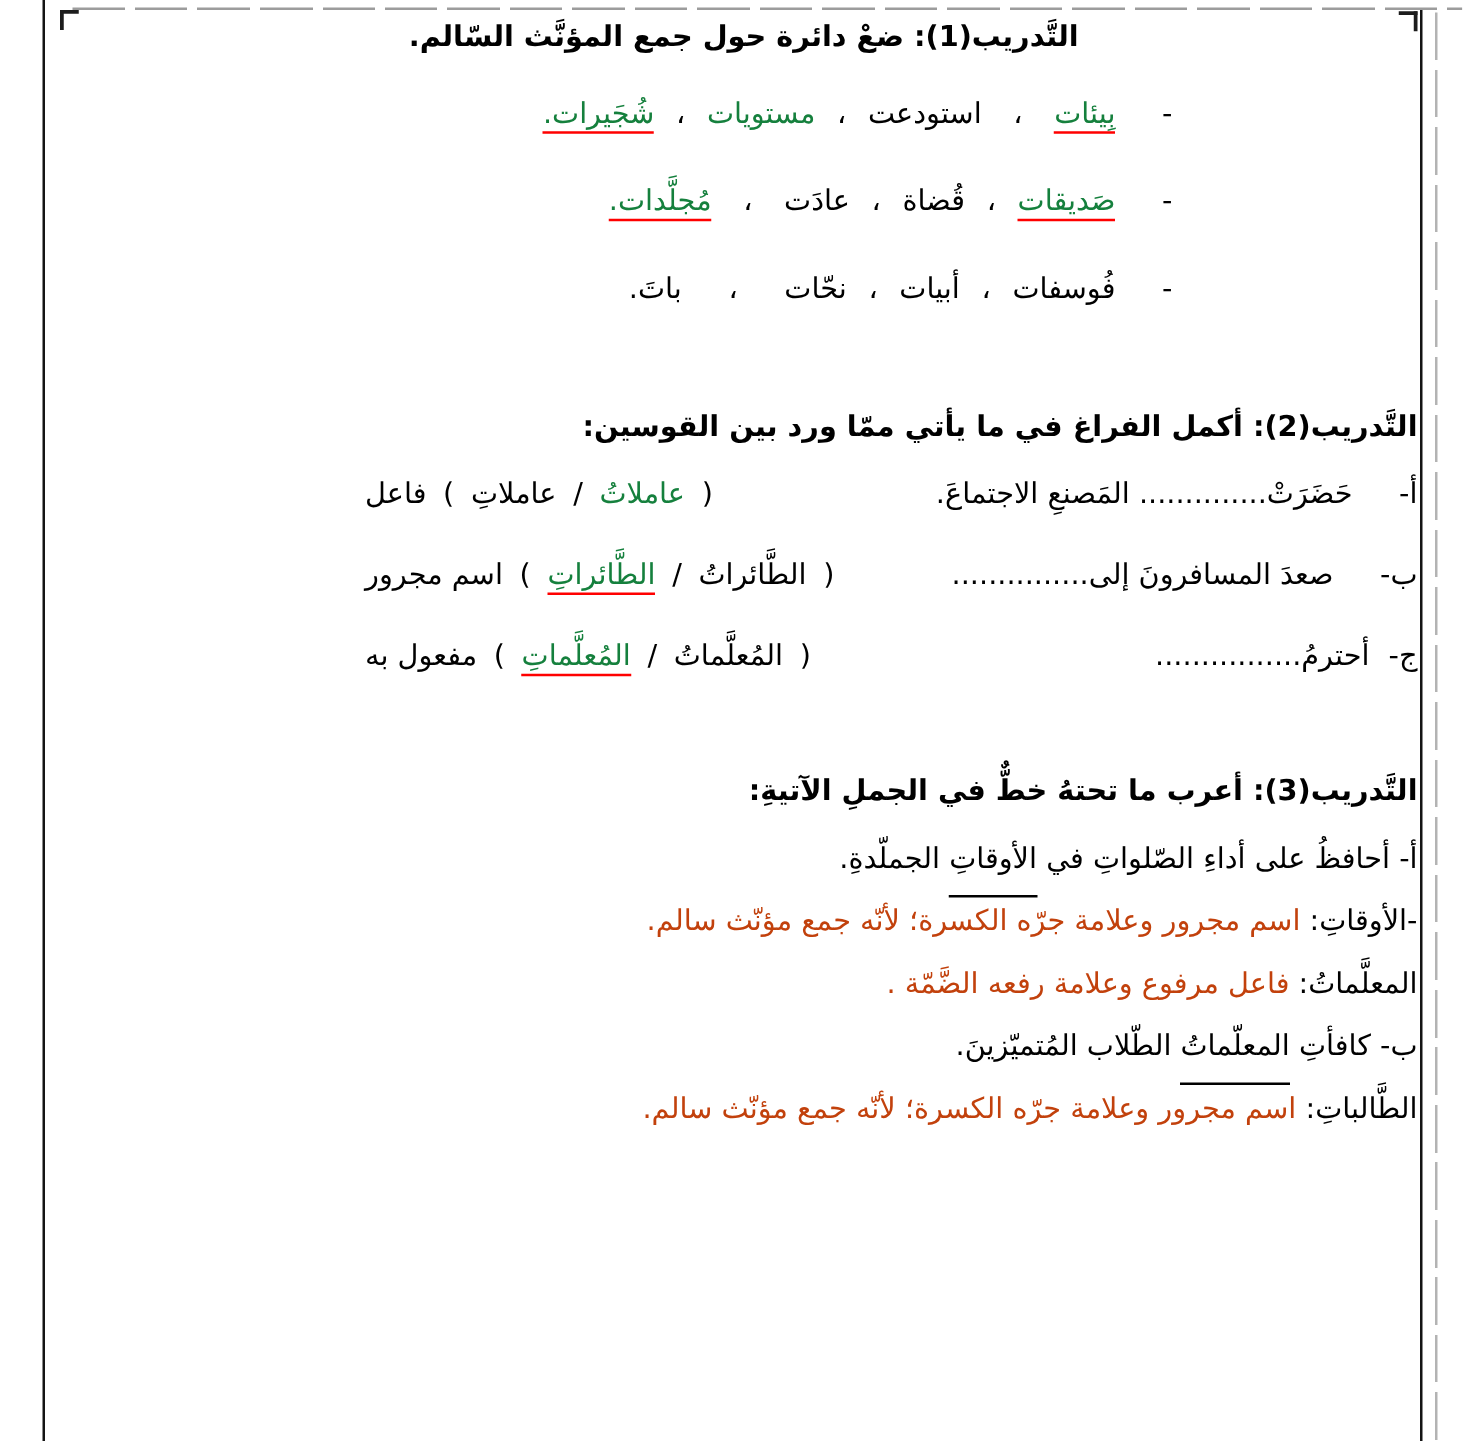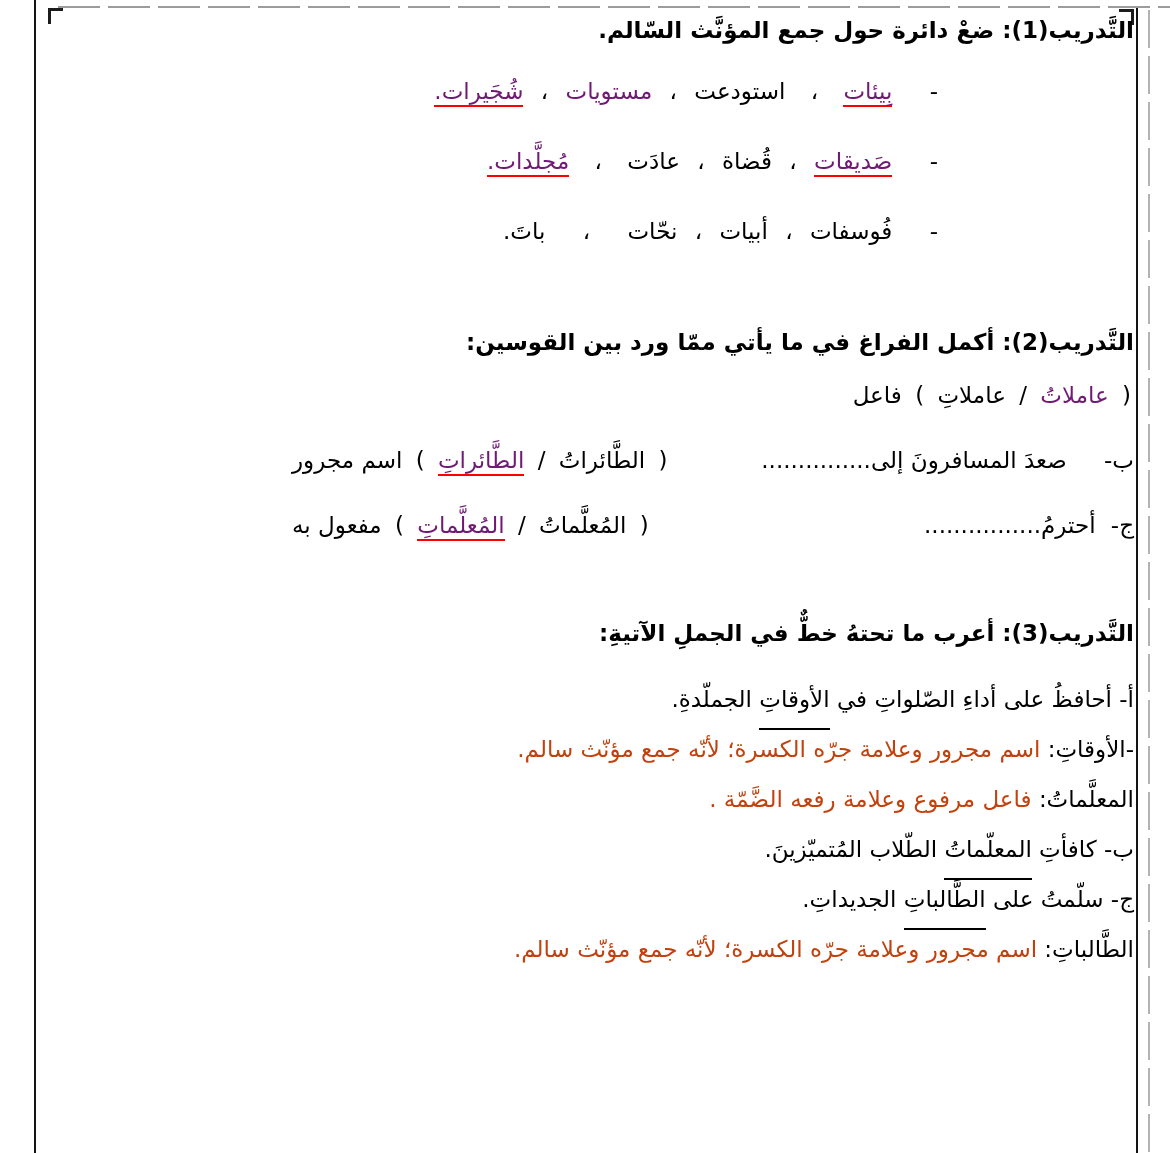--- a/index.html
+++ b/index.html
@@ -30,27 +30,27 @@
     position:absolute;left:1119px;top:9px;width:12px;height:13px;
     border-top:3px solid #1c1c1c;border-right:3px solid #1c1c1c;
   }
   
   .content{
     position:absolute;top:14px;right:36px;left:56px;
     direction:rtl;text-align:right;
     font-size:23px;line-height:32px;
   }
   h2{font-size:23px;font-weight:700;margin:0;}
-  .section1 h2{margin-bottom:29px;}
+  .section1 h2{margin-bottom:29px;text-align:center;}
   .section2{margin-top:79px;}
   .section2 h2{margin-bottom:21px;}
   .section3{margin-top:76px;}
-  .section3 h2{margin-bottom:34px;}
+  .section3 h2{margin-bottom:22px;}
 
-  .red{color:#701a75;}
+  .red{color:#15803d;}
   .u-red{border-bottom:2px solid #ff0000;padding-bottom:1px;}
   .u-black{border-bottom:2px solid #000000;padding-bottom:16px;text-align:right;}
 
   
   .ex1-row{margin-bottom:38px;padding-right:196px;white-space:nowrap;}
   .ex1-dash{display:inline-block;margin-left:30px;}
   .sep{margin:0 10px;}
   .sep-wide{margin:0 18px;}
   .sep-xwide{margin:0 30px;}
 
@@ -113,20 +113,24 @@
         <span>نحّات</span>
         <span class="sep sep-xwide">،</span>
         <span>باتَ.</span>
       </div>
     </section>
 
     <section class="section2">
       <h2>التَّدريب(2):  أكمل الفراغ في ما يأتي ممّا ورد بين القوسين:</h2>
 
       <div class="ex2-row">
+        <div class="ex2-sentence">
+          <span class="ex2-label">أ-</span>
+          <span>حَضَرَتْ.............. المَصنعِ الاجتماعَ.</span>
+        </div>
         <div class="ex2-choices">
           <span>(</span>
           <span class="red">عاملاتُ</span>
           <span>/</span>
           <span>عاملاتِ</span>
           <span>)</span>
           <span>فاعل</span>
         </div>
       </div>
 
@@ -171,22 +175,19 @@
         <span>-الأوقاتِ:</span><span class="ans-rest"> اسم مجرور وعلامة جرّه الكسرة؛ لأنّه جمع مؤنّث سالم.</span>
       </div>
 
       <div class="ex3-line ex3-ans">
         <span>المعلَّماتُ:</span><span class="ans-rest"> فاعل  مرفوع وعلامة رفعه الضَّمّة .</span>
       </div>
       <div class="ex3-line">
         <span>ب- كافأتِ </span><span class="u-black">المعلّماتُ</span><span> الطّلاب المُتميّزينَ.</span>
       </div>
 
-      <div class="ex3-line">
-        <span>ج- سلّمتُ على </span><span class="u-black">الطَّالباتِ</span><span> الجديداتِ.</span>
-      </div>
       <div class="ex3-line ex3-ans">
         <span>الطَّالباتِ:</span><span class="ans-rest"> اسم مجرور وعلامة جرّه الكسرة؛ لأنّه جمع مؤنّث سالم.</span>
       </div>
     </section>
 
   </div>
 </div>
 
 </body></html>

